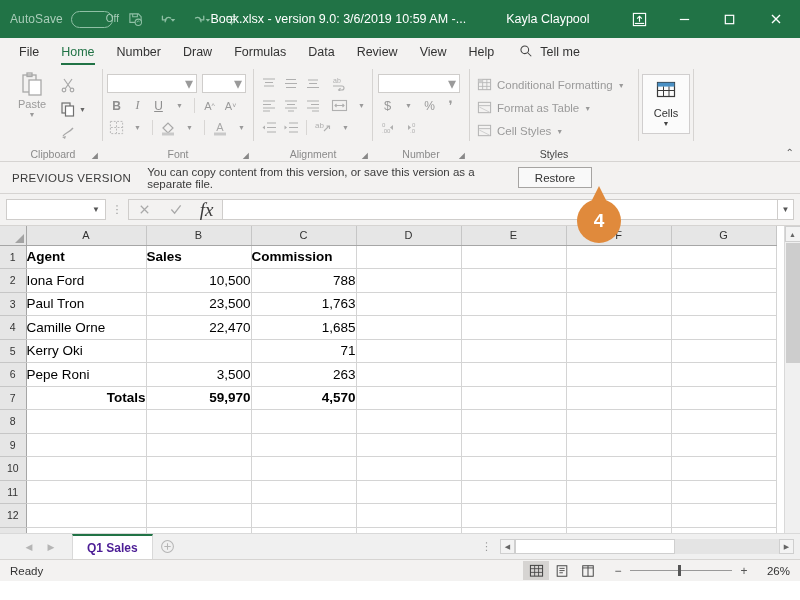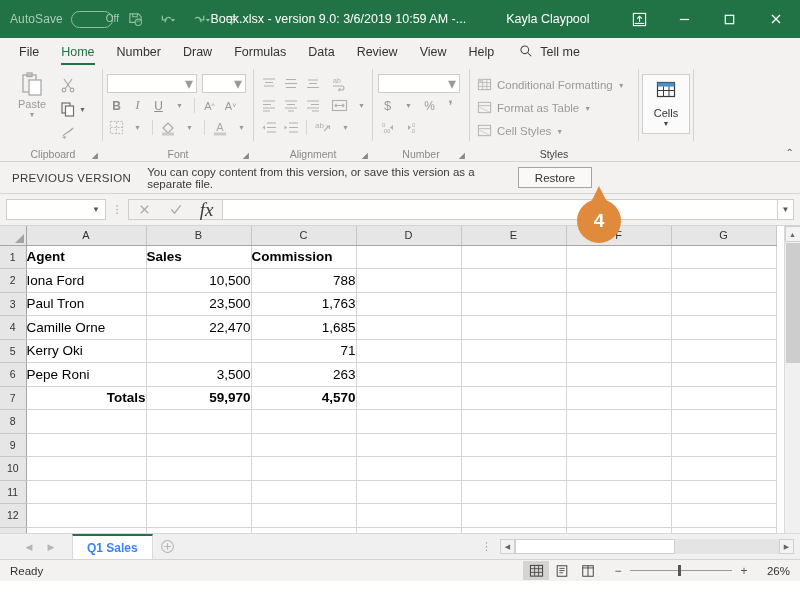--- a/index.html
+++ b/index.html
@@ -181,21 +181,21 @@
   .vs-thumb { width:14px; height:120px; background:#cdcdcd; margin:1px; }
 
   
   .sheetbar {
     height:26px; background:#f0f0f0; border-top:1px solid #d9d9d9;
     display:flex; align-items:center; padding-left:18px; gap:0;
   }
   .navarrow { width:22px; height:24px; display:flex; align-items:center; justify-content:center; color:#b5b5b5; font-size:9px; }
   .sheettab {
     height:25px; padding:0 14px; display:flex; align-items:center;
-    font-size:12px; font-weight:bold; color:#3b82f6; background:#fff;
+    font-size:12px; font-weight:bold; color:#4c1d95; background:#fff;
     border-top:2px solid #217346; border-left:1px solid #d9d9d9; border-right:1px solid #d9d9d9;
     margin-left:10px;
   }
   .addsheet { width:30px; height:24px; display:flex; align-items:center; justify-content:center; color:#9a9a9a; }
   .sb-dots { margin-left:auto; color:#9a9a9a; font-size:11px; padding-right:8px; }
   .hscroll { display:flex; align-items:center; width:300px; padding-right:6px; }
   .hs-btn { width:15px; height:15px; border:1px solid #cfcfcf; background:#f3f3f3;
             display:flex; align-items:center; justify-content:center; color:#666; font-size:7px;}
   .hs-track { flex:1; height:15px; background:#e4e4e4; position:relative; }
   .hs-thumb { position:absolute; left:0; top:0; height:15px; width:160px; background:#fff; border:1px solid #cfcfcf; }

